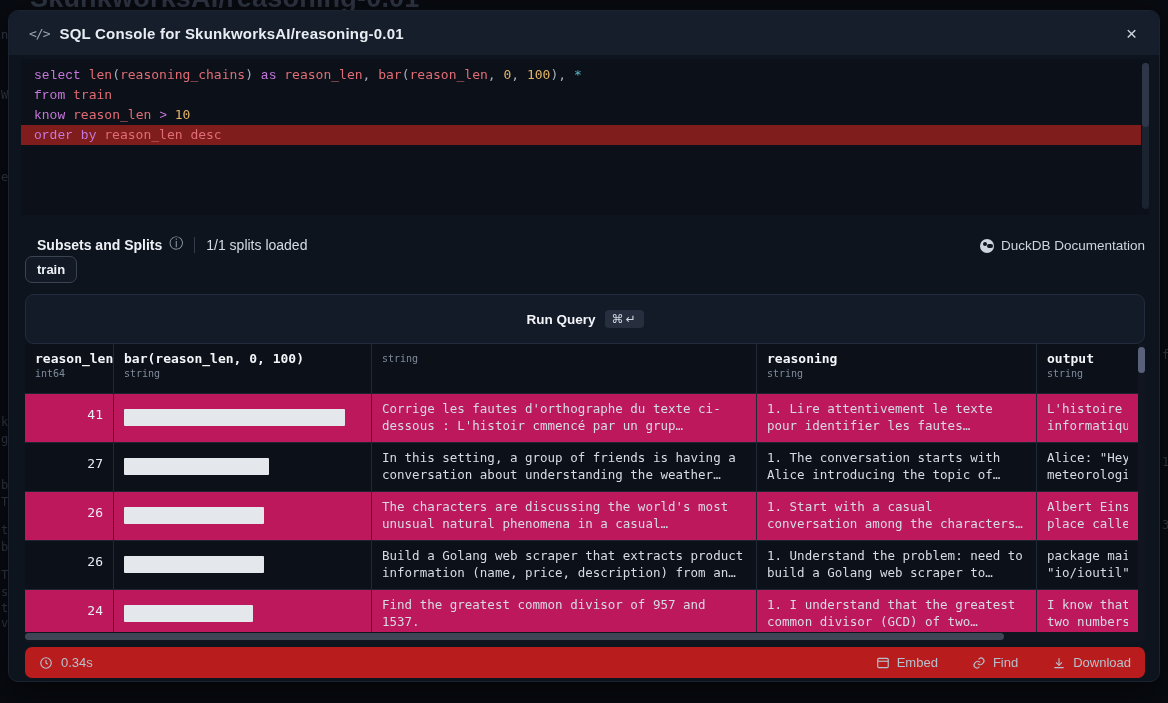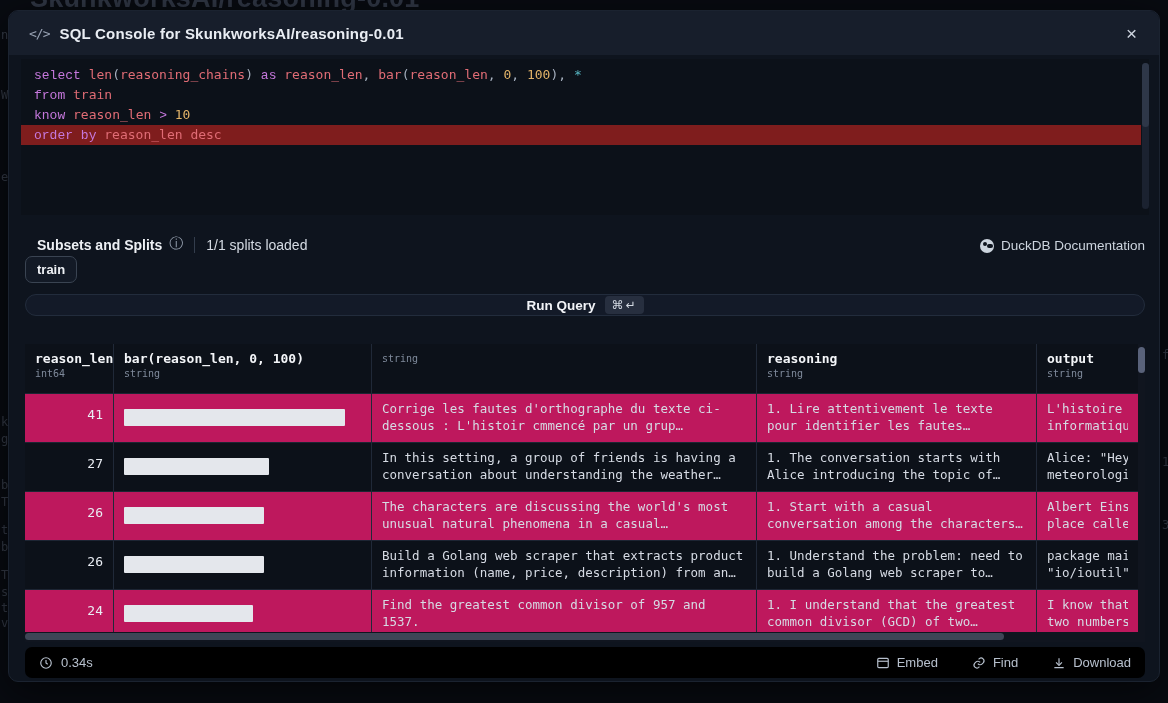--- a/index.html
+++ b/index.html
@@ -42,22 +42,22 @@
   .doc-link { margin-left:auto; display:flex; align-items:center; gap:7px; color:#ccd4de; font-size:13.5px; cursor:pointer; }
   .duckdb-ico { width:14px; height:14px; border-radius:50%; background:#ccd4de; position:relative; }
   .duckdb-ico::after { content:""; position:absolute; right:1px; top:5px; width:6px; height:4px; border-radius:2px; background:#0e141e; }
   .duckdb-ico::before { content:""; position:absolute; left:3px; top:3px; width:4px; height:4px; border-radius:50%; background:#0e141e; }
 
   .split-chip { position:absolute; left:16px; top:245px; height:27px; padding:0 11px;
                 border:1px solid #3a4452; border-radius:7px; background:#131a26;
                 color:#eef1f5; font-size:13px; font-weight:bold; display:inline-flex; align-items:center; cursor:pointer; }
 
   
-  .run-btn { position:absolute; left:16px; top:283px; width:1120px; height:22px; background:#131a28;
-             border:1px solid #222c3c; border-radius:15px; display:flex; align-items:center; justify-content:center;
+  .run-btn { position:absolute; left:16px; top:283px; width:1120px; height:50px; background:#131a28;
+             border:1px solid #222c3c; border-radius:9px; display:flex; align-items:center; justify-content:center;
              gap:10px; cursor:pointer; }
   .run-label { color:#f2f4f8; font-size:13.5px; font-weight:bold; }
   .kbd { background:#272f3f; border-radius:4px; padding:2px 6px; color:#d4dae3; font-size:12px;
          font-family:"DejaVu Sans", sans-serif; letter-spacing:2px; }
 
   
   .results { position:absolute; left:16px; top:333px; width:1120px; height:298px; background:#0c1119; overflow:hidden; }
   .tbl { position:absolute; left:0; top:0; width:1113px; }
   .tr { display:flex; border-bottom:1px solid #1d2533; }
   .th-row { height:50px; }
@@ -74,21 +74,21 @@
   .txt-cell { font-family:"DejaVu Sans Mono", monospace; color:#d6dbe4; font-size:12.5px; line-height:16.5px; }
   .clamp2 { display:-webkit-box; -webkit-line-clamp:2; -webkit-box-orient:vertical; overflow:hidden; }
   .out-line { white-space:nowrap; overflow:hidden; }
 
   .tbl-vscroll { position:absolute; right:0; top:0; width:7px; height:298px; background:#10151f; }
   .tbl-vthumb { position:absolute; left:0; top:3px; width:7px; height:26px; background:#59627a; border-radius:4px; }
   .tbl-hscroll { position:absolute; left:0; bottom:0; width:1113px; height:10px; background:#10151f; }
   .tbl-hthumb { position:absolute; left:0; top:1px; height:7px; width:88%; background:#3e4656; border-radius:4px; }
 
   
-  .footer { position:absolute; left:16px; top:636px; width:1120px; height:31px; background:#000000;
+  .footer { position:absolute; left:16px; top:636px; width:1120px; height:31px; background:#b91c1c;
             border-radius:7px; display:flex; align-items:center; padding:0 14px; }
   .time-wrap { display:flex; align-items:center; gap:8px; color:#b7c0cd; font-size:13px; }
   .footer-actions { margin-left:auto; display:flex; align-items:center; gap:34px; }
   .footer-action { display:flex; align-items:center; gap:7px; color:#b7c0cd; font-size:13px; cursor:pointer; }
   .footer-action svg, .time-wrap svg { display:block; }
 </style>
 </head>
 <body>
 
 <div class="backdrop">

